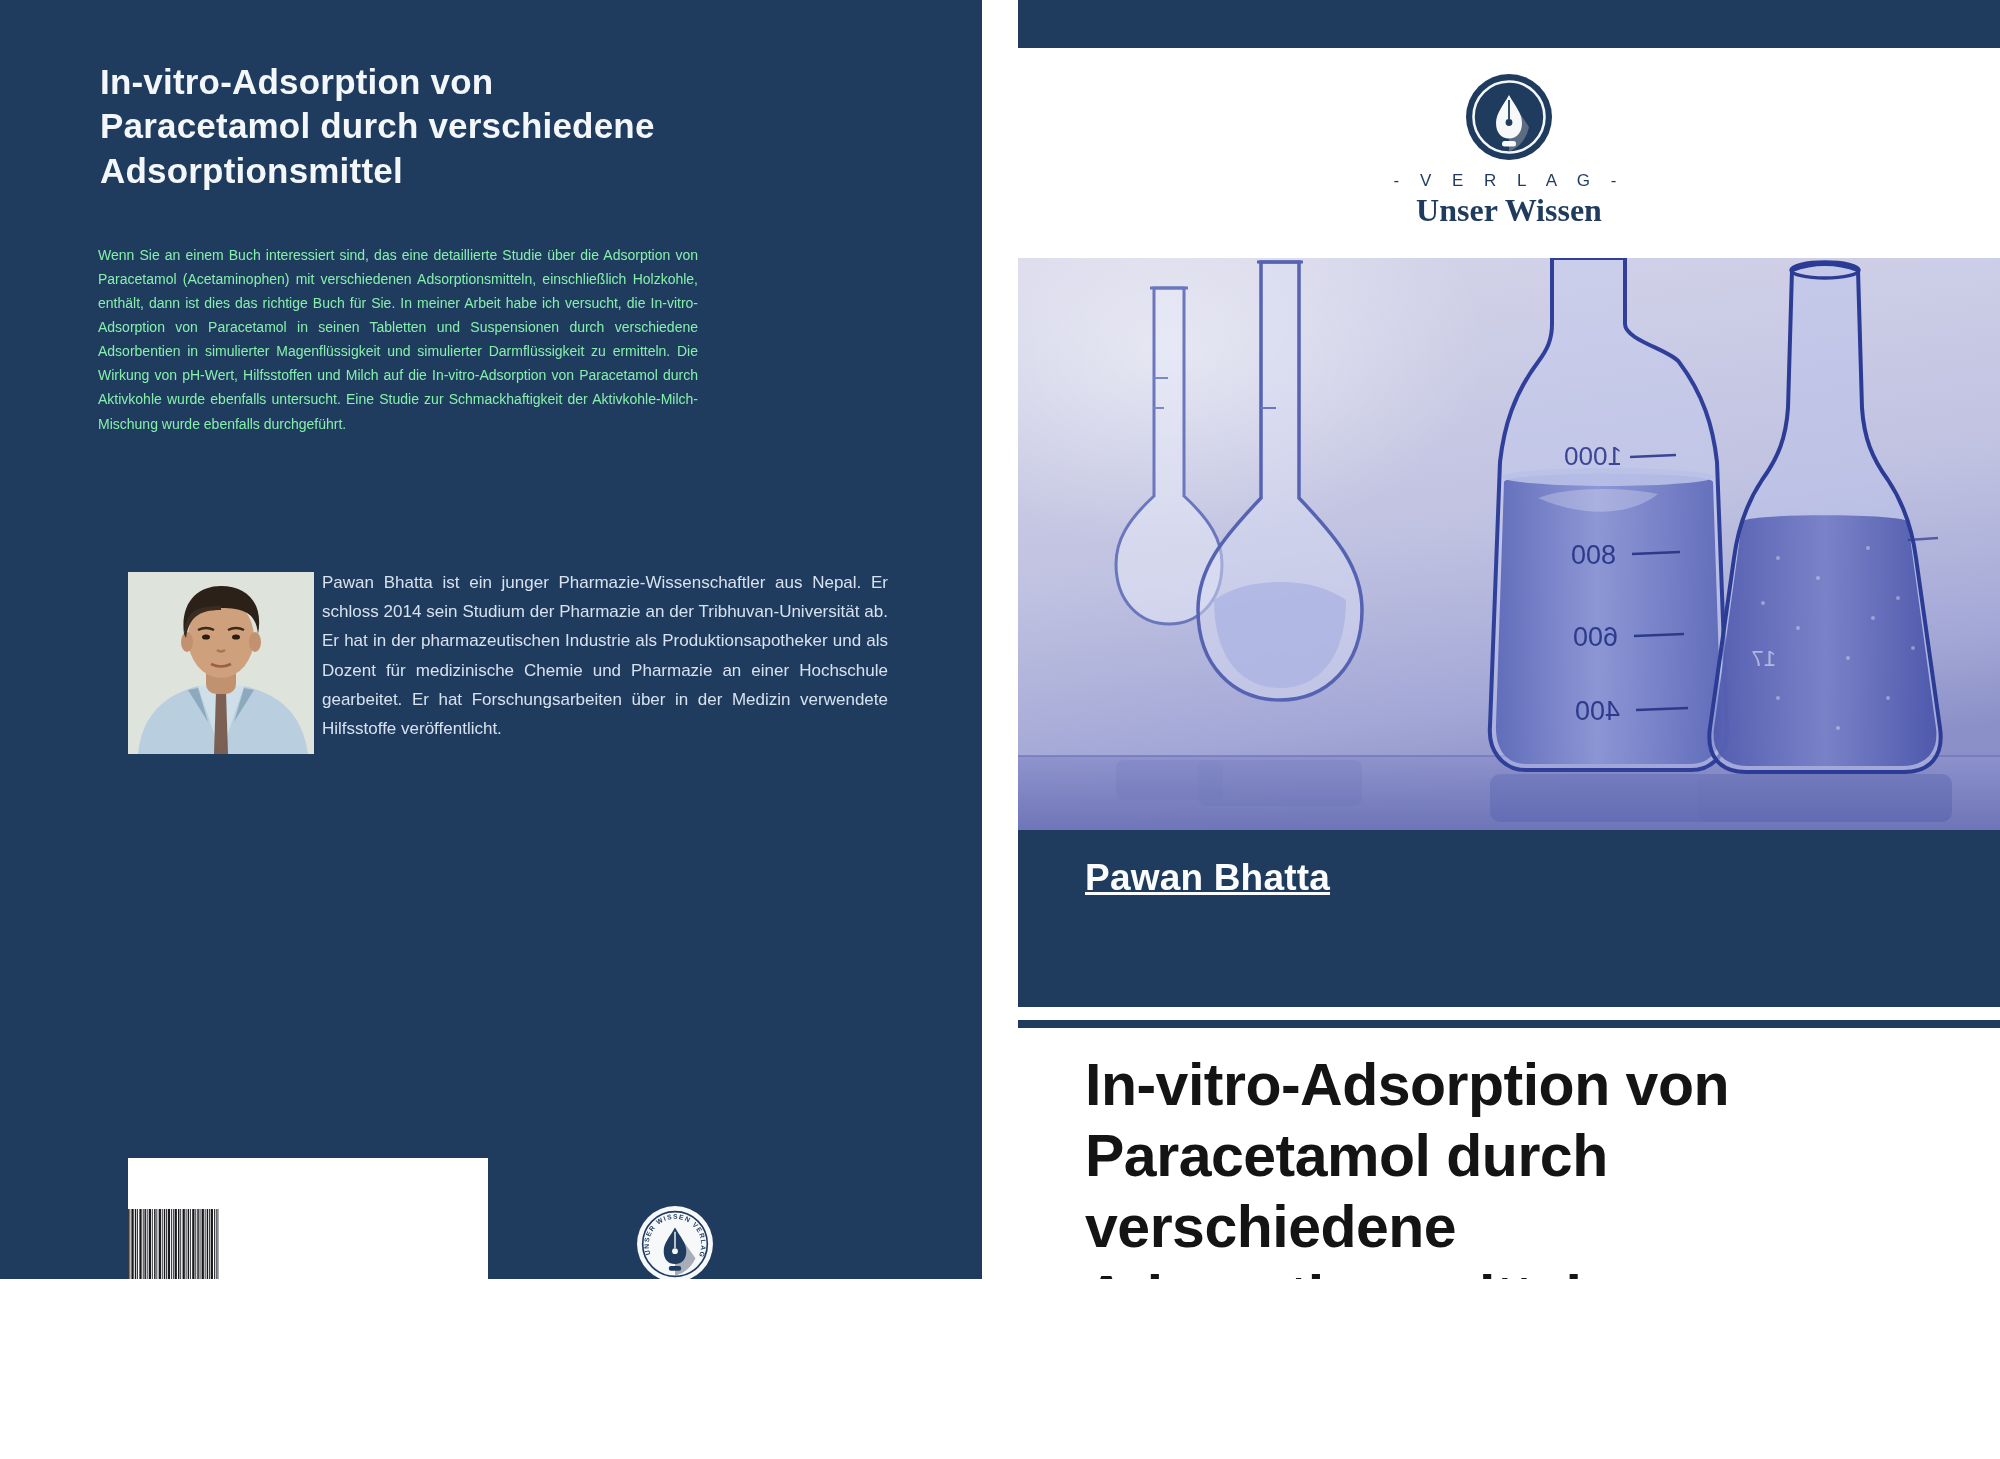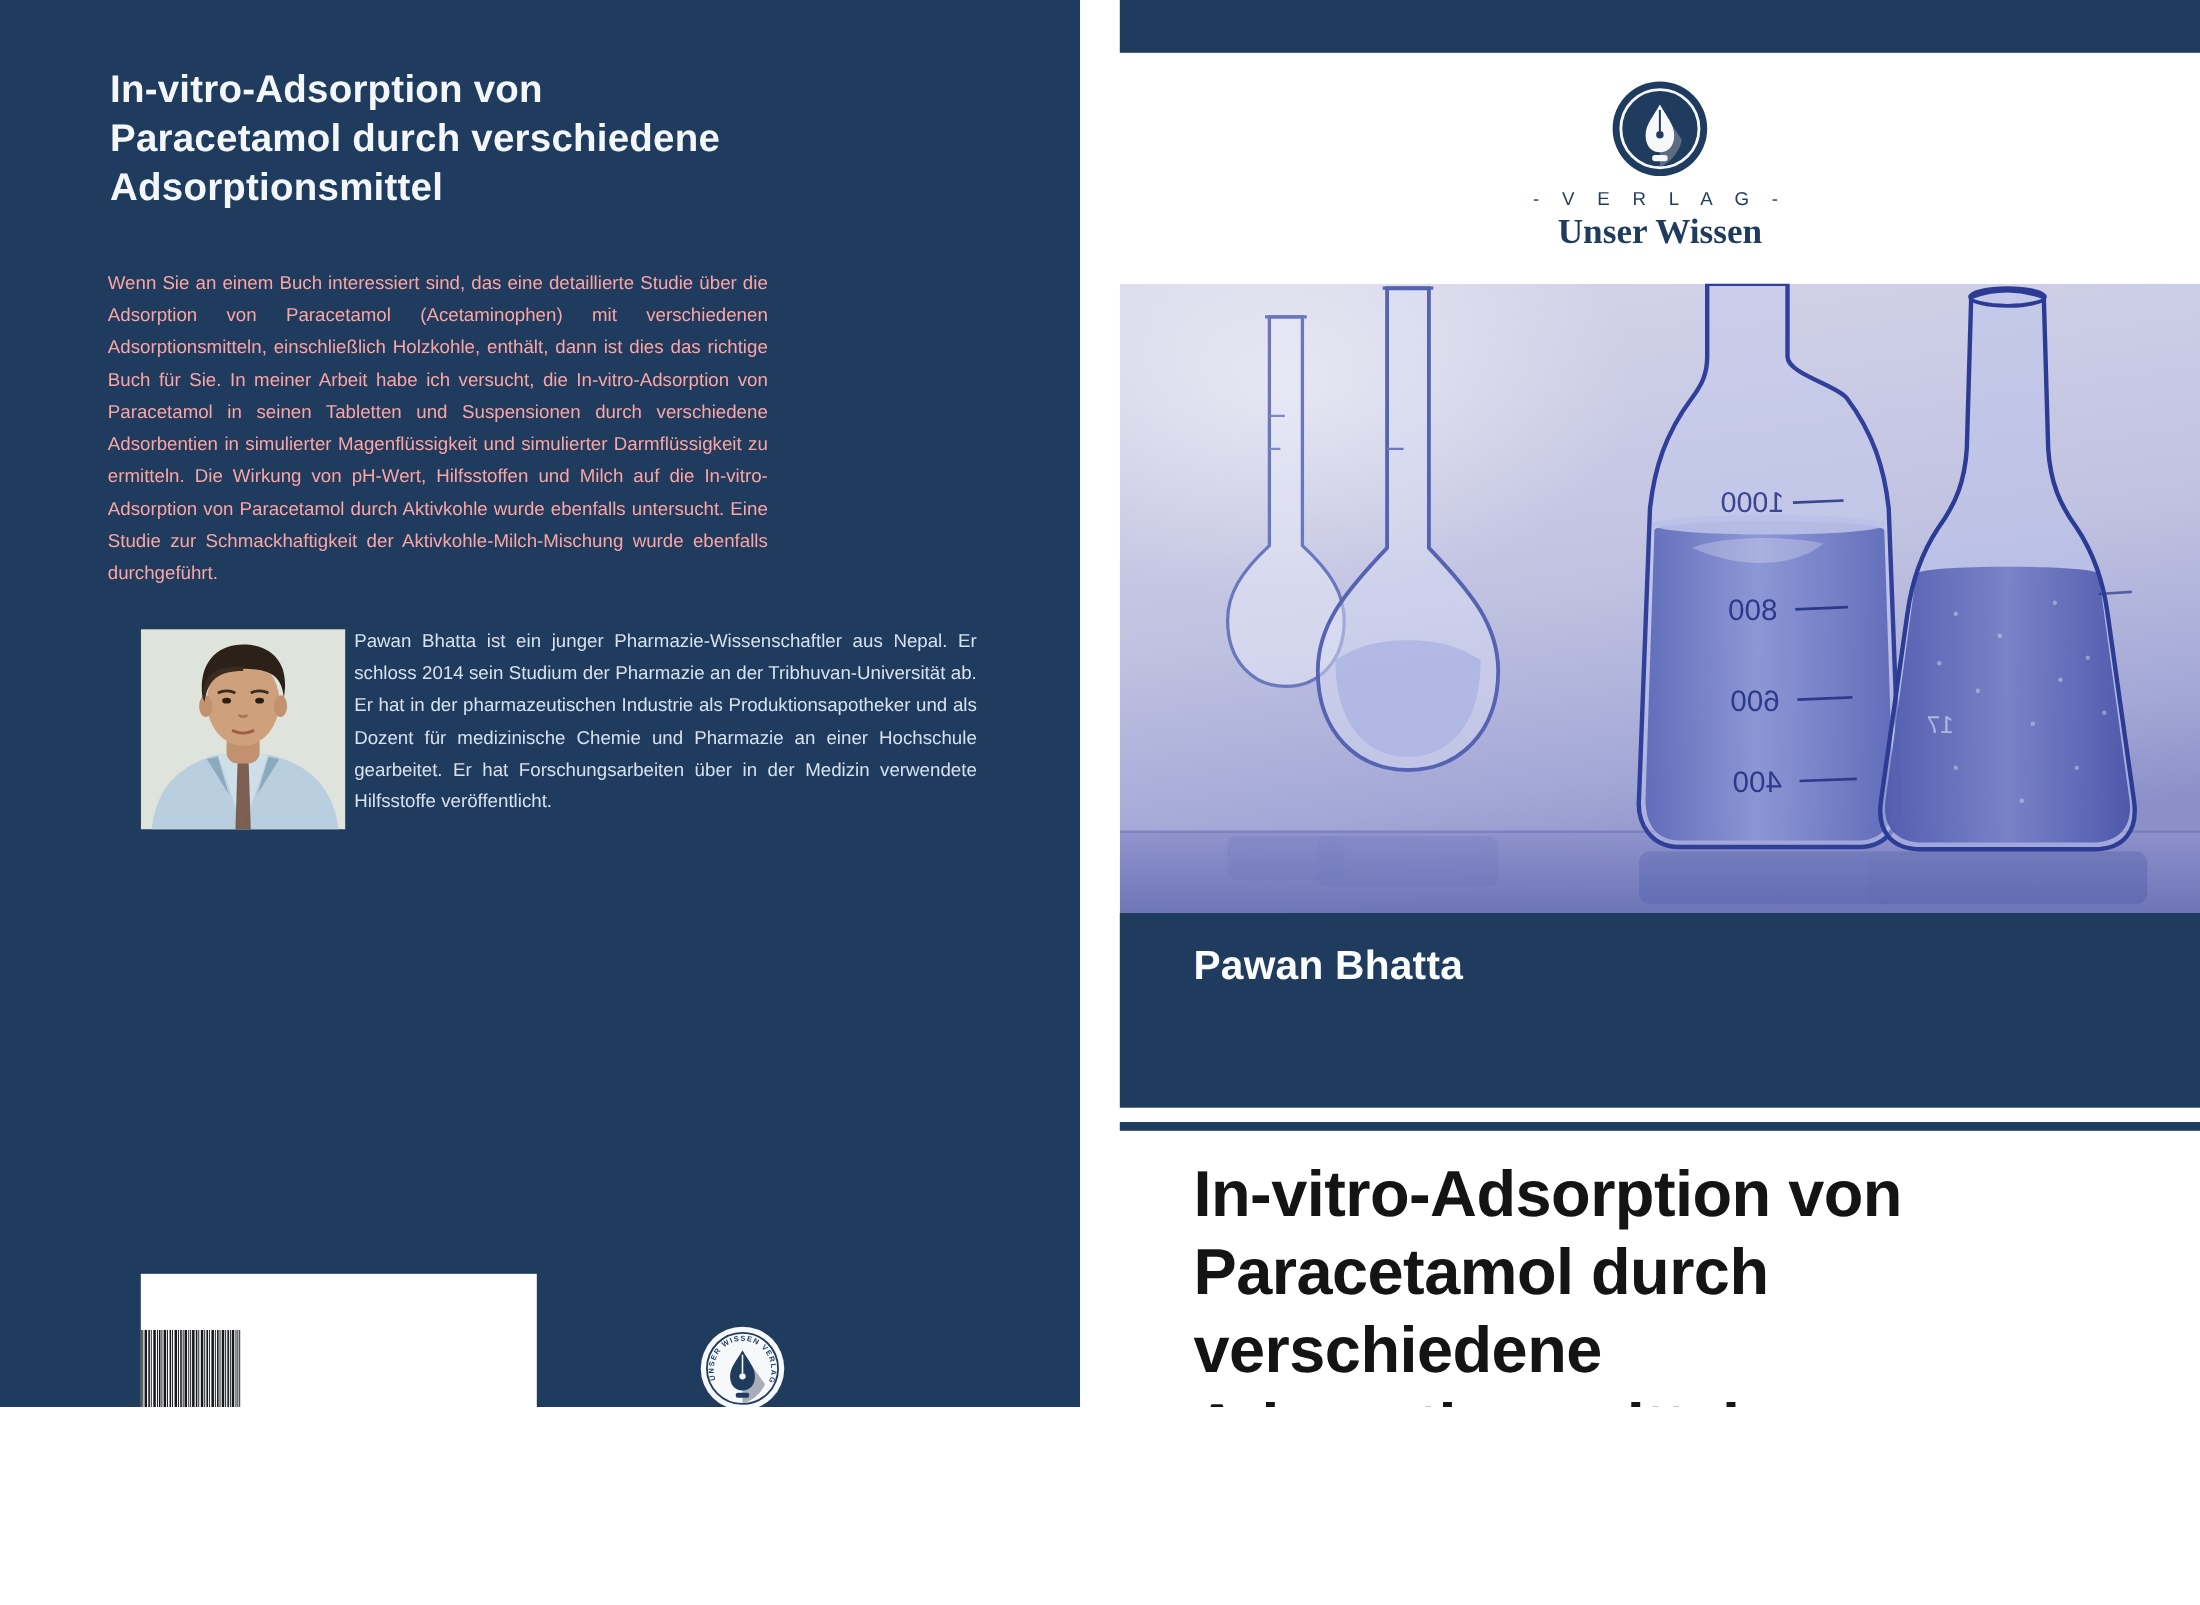--- a/index.html
+++ b/index.html
@@ -10,21 +10,21 @@
   }
   
   .back-cover { position:absolute; left:0; top:0; width:982px; height:1459px; background:#1f3b5e; }
   .back-title {
     position:absolute; left:100px; top:60px; width:640px;
     font-size:35px; font-weight:bold; color:#f4f7fa; line-height:1.27;
     white-space:pre-line; letter-spacing:.2px;
   }
   .back-desc {
     position:absolute; left:98px; top:243px; width:600px;
-    font-size:17px; line-height:1.72; color:#fca5a5; text-align:justify;
+    font-size:14px; line-height:1.72; color:#86efac; text-align:justify;
   }
   .bio-row { position:absolute; left:128px; top:572px; width:770px; display:flex; gap:8px; }
   .author-photo { width:186px; height:182px; flex:none; display:block; }
   .bio-text {
     width:566px; font-size:17px; line-height:1.72; color:#d8e2ee;
     text-align:justify; margin-top:-4px;
   }
   .barcode-box {
     position:absolute; left:128px; top:1158px; width:360px; height:240px;
     background:#ffffff; display:flex; flex-direction:row; align-items:center;
@@ -64,21 +64,21 @@
   .front-logo .pub-name {
     margin-top:1px; font-family:"Liberation Serif", serif; font-weight:bold;
     font-size:32px; color:#1f3b5e; white-space:nowrap;
   }
   .front-photo { position:absolute; left:0; top:258px; width:982px; height:572px; display:block; }
   .front-authors {
     position:absolute; left:0; top:830px; width:982px; height:177px; background:#1f3b5e;
     padding:25px 0 0 67px;
   }
   .front-authors .author-name {
-    font-size:37px; font-weight:bold; color:#fbfcfe; line-height:46px; letter-spacing:.2px;
+    font-size:37px; font-weight:bold; color:#fbfcfe; line-height:46px; letter-spacing:.2px;text-decoration:underline;
   }
   .front-rule { position:absolute; left:0; top:1020px; width:982px; height:8px; background:#1f3b5e; }
   .front-title {
     position:absolute; left:67px; top:1050px; width:880px;
     font-size:59px; font-weight:bold; color:#141414; line-height:1.2;
     white-space:pre-line; letter-spacing:-.5px;
   }
 </style>
 </head>
 <body>

